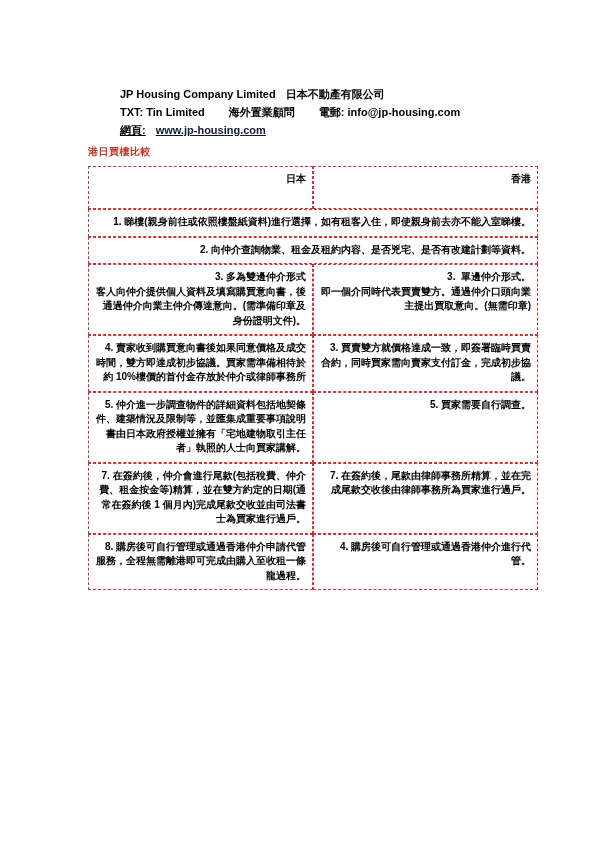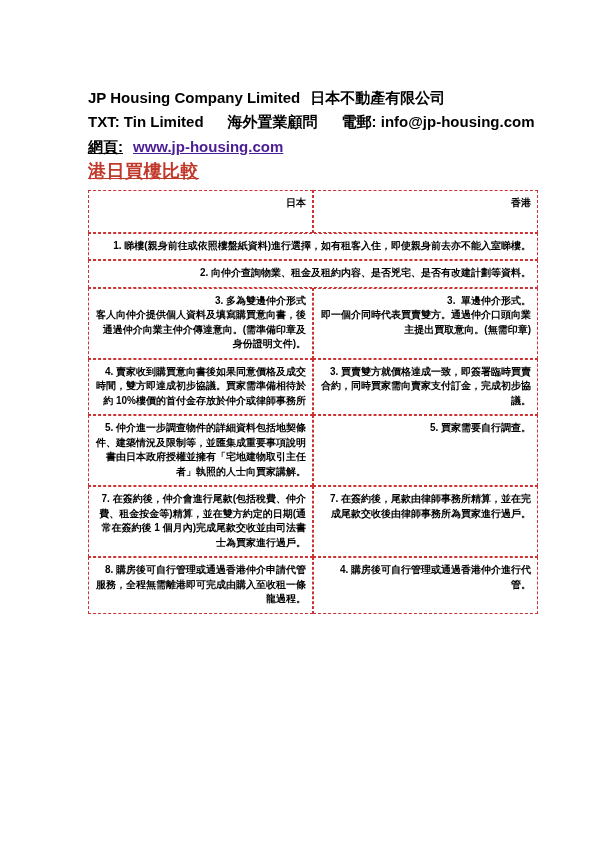--- a/index.html
+++ b/index.html
@@ -15,43 +15,44 @@
     overflow: hidden;
   }
   .page {
     position: relative;
     width: 600px;
     height: 849px;
     box-sizing: border-box;
     padding: 86px 62px 0 88px;
   }
   .header-block {
-    font-size: 15px;
+    font-size: 11px;
     line-height: 1.62;
     font-weight: bold;
+    margin-left: 32px;
   }
   .header-line {
     white-space: nowrap;
   }
   .hdr-gap { display: inline-block; width: 10px; }
   .hdr-gap-lg { display: inline-block; width: 24px; }
   .web-label {
     font-weight: bold;
     text-decoration: underline;
   }
   .web-link {
-    color: #4c1d95;
+    color: #0f172a;
     text-decoration: underline;
     font-weight: bold;
   }
   .doc-title {
-    font-size: 18px;
+    margin-top: 6px;
+    font-size: 10px;
     font-weight: bold;
     color: #c0392b;
-    text-decoration: underline;
     letter-spacing: 0.5px;
   }
   table.cmp {
     margin-top: 7px;
     border-collapse: separate;
     border-spacing: 0;
     width: 450px;
     table-layout: fixed;
   }
   table.cmp td {

